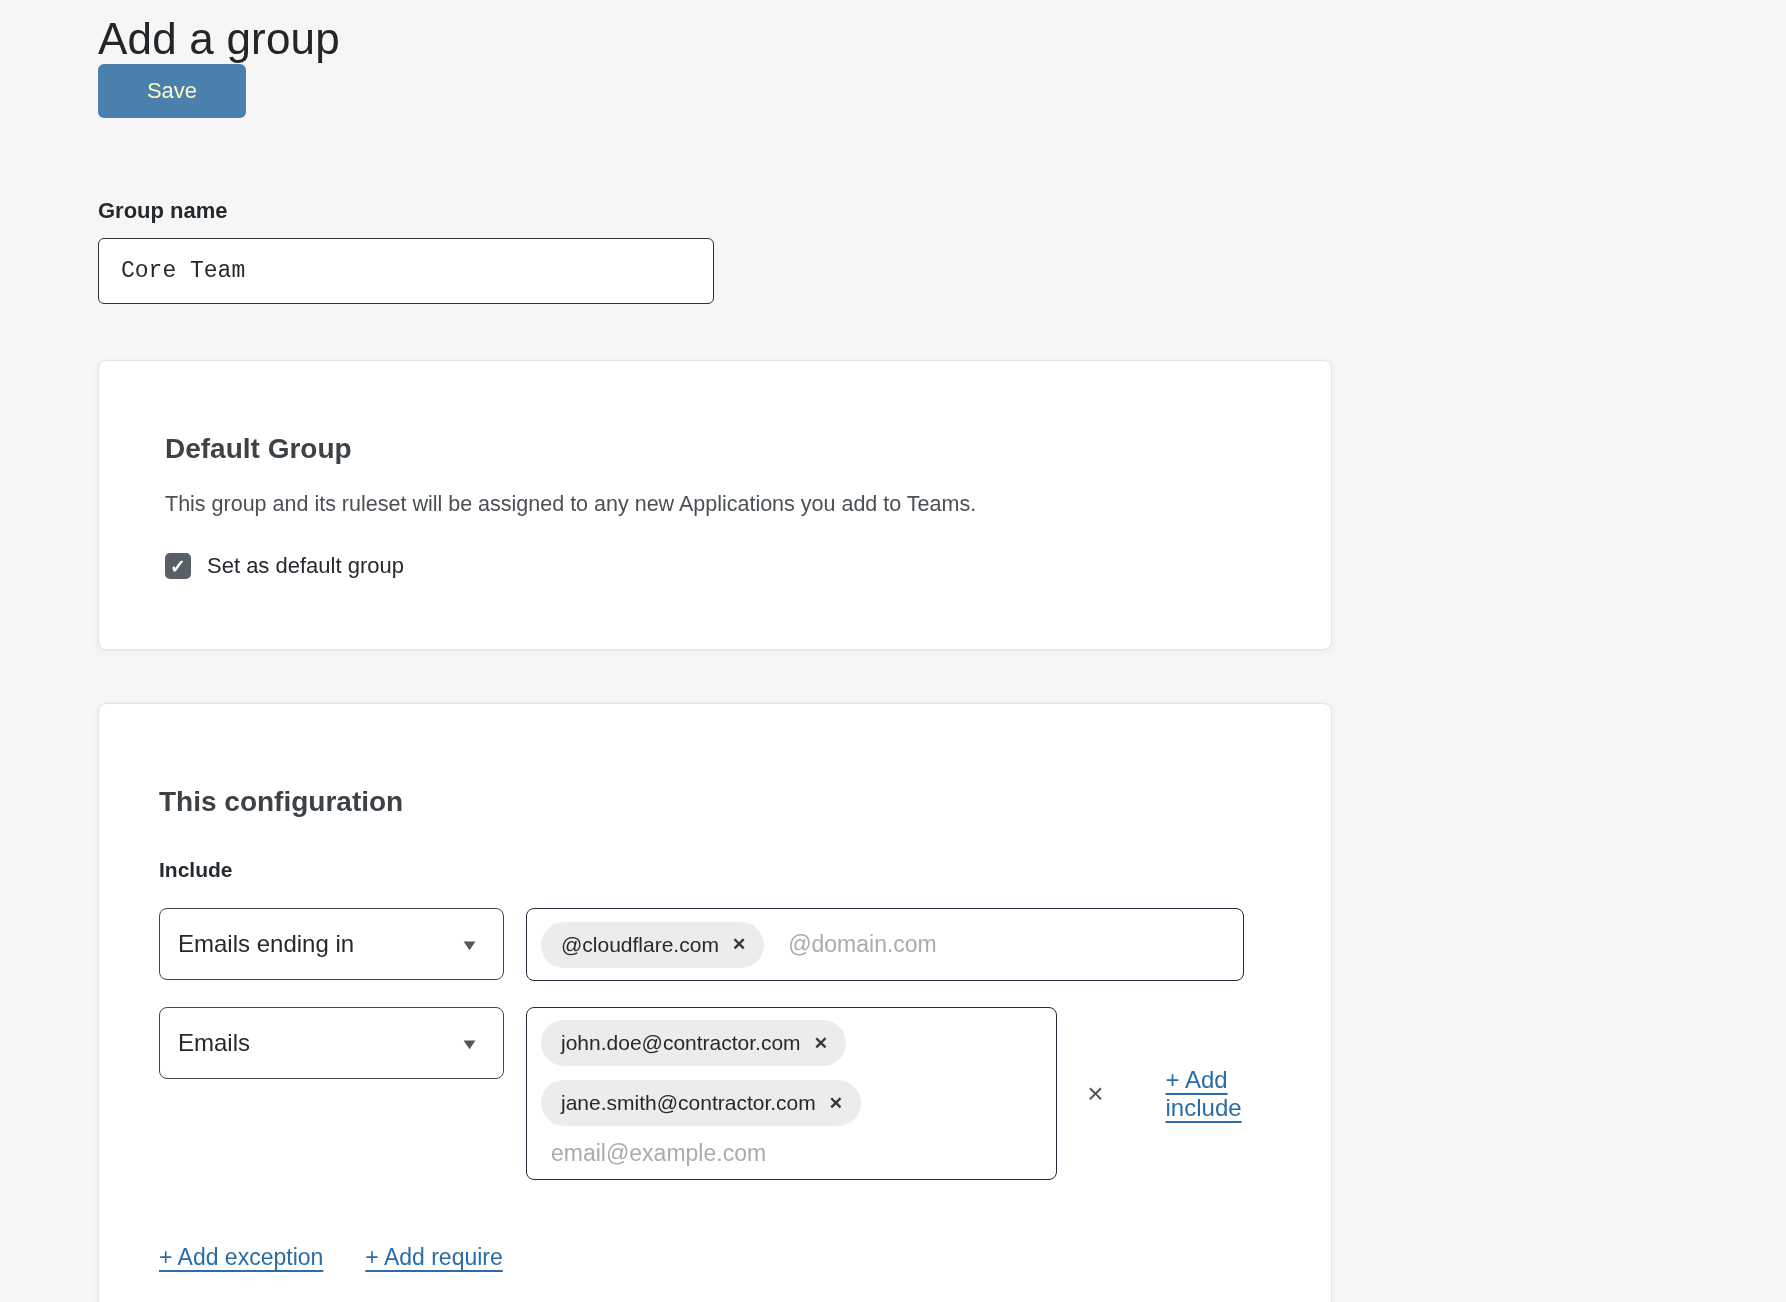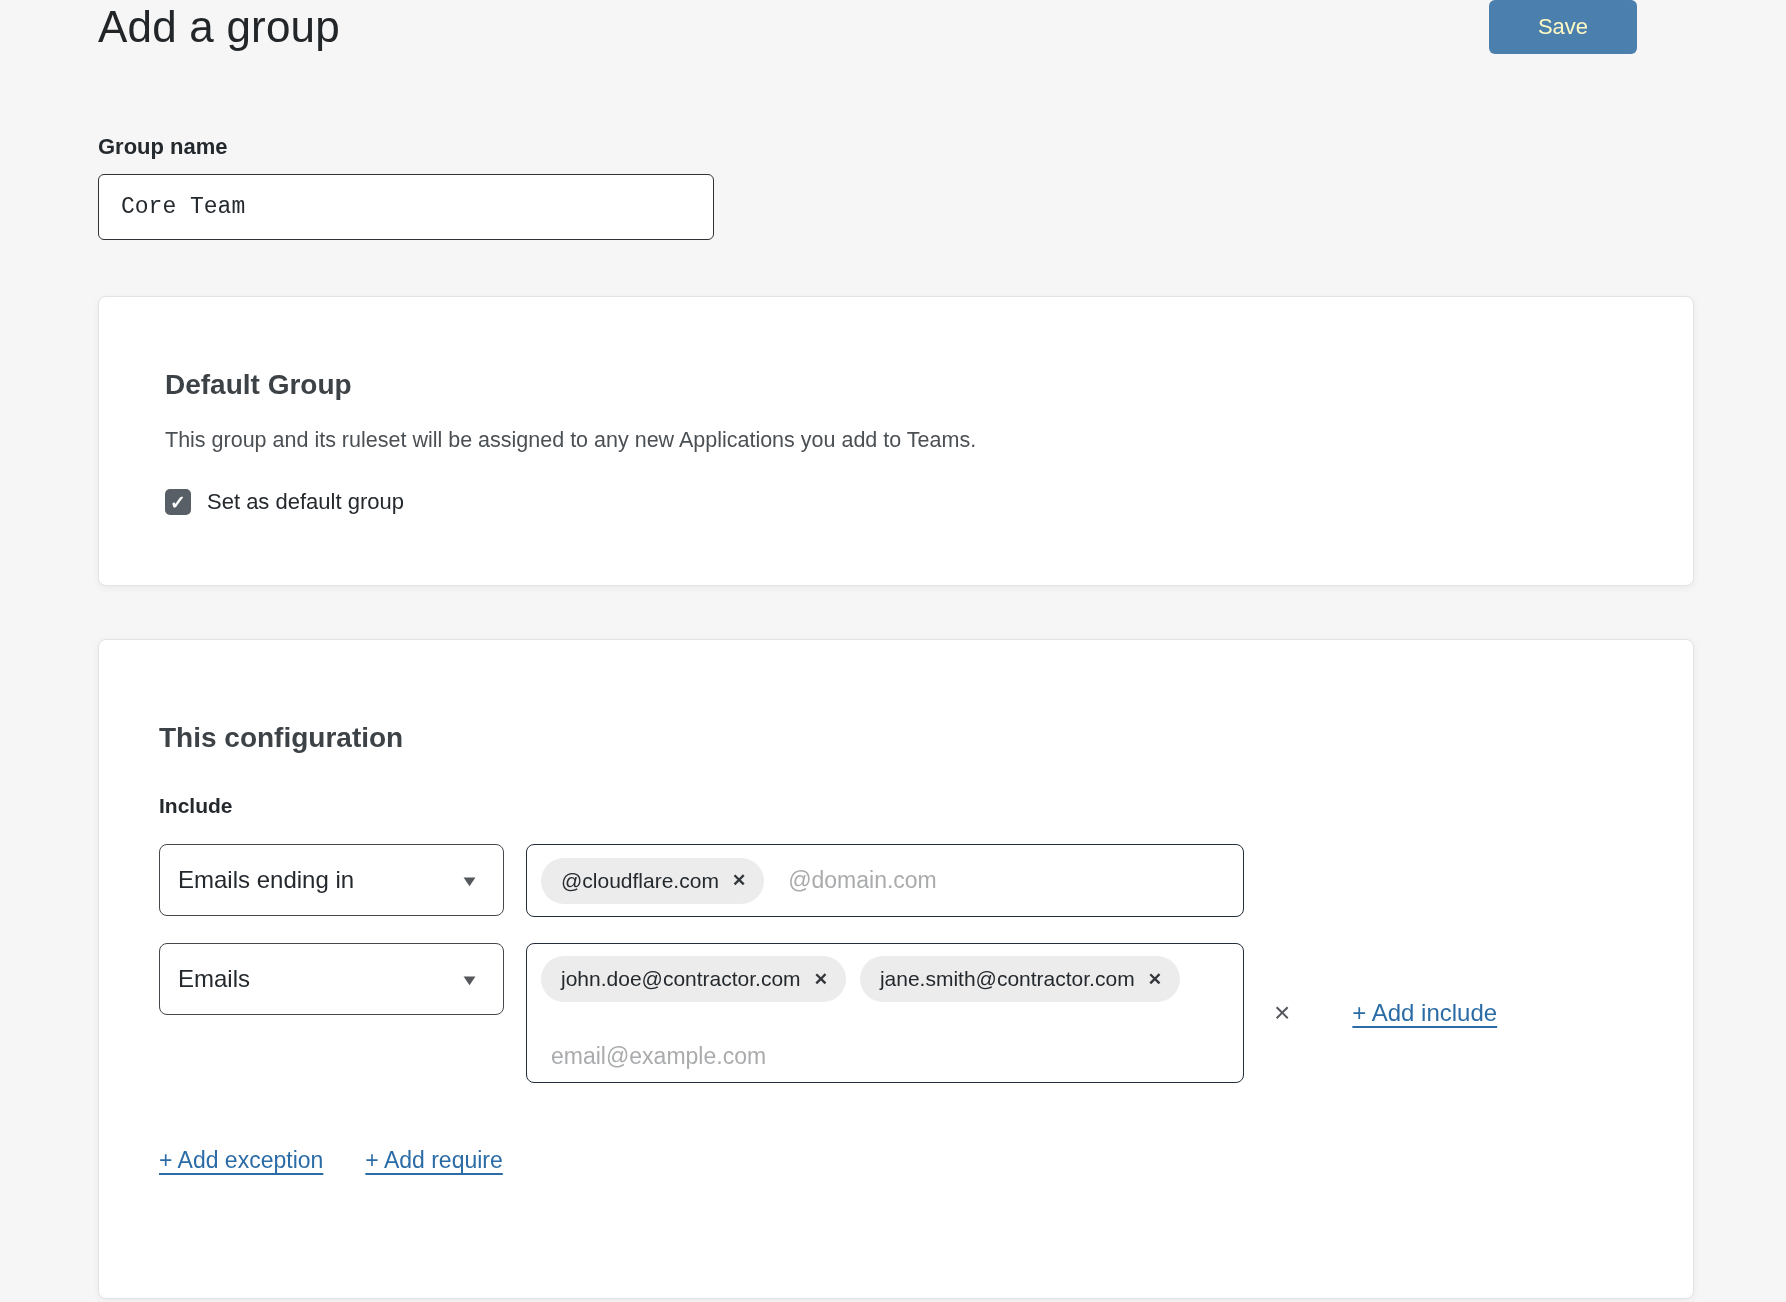--- a/index.html
+++ b/index.html
@@ -10,20 +10,22 @@
     color: #24292e;
   }
   .page { padding: 0 0 0 98px; width: 1688px; }
 
   
   .header-row {
     width: 1539px;
     display: flex;
     justify-content: space-between;
     align-items: flex-start;
+    padding-top: 12px;
+    flex-direction: column;
   }
   .page-title {
     font-size: 44px;
     font-weight: 300;
     color: #222629;
     letter-spacing: 0.2px;
     margin-top: 2px;
   }
   .save-btn {
     width: 148px;
@@ -54,21 +56,21 @@
     font-size: 23px;
     font-family: Liberation Mono, monospace;
     color: #24292e;
     padding: 0 22px;
     display: block;
   }
 
   
   .card {
     margin-top: 56px;
-    width: 1596px;
+    width: 1234px;
     background: #ffffff;
     border: 1px solid #e3e3e4;
     border-radius: 8px;
     box-shadow: 0 2px 8px rgba(0,0,0,0.05);
   }
   .card-inner { padding: 72px 68px 70px 66px; }
   .card2 .card-inner { padding: 82px 60px 70px 60px; }
   .card2 { min-height: 660px; margin-top: 53px; }
   .card-title {
     font-size: 28px;

